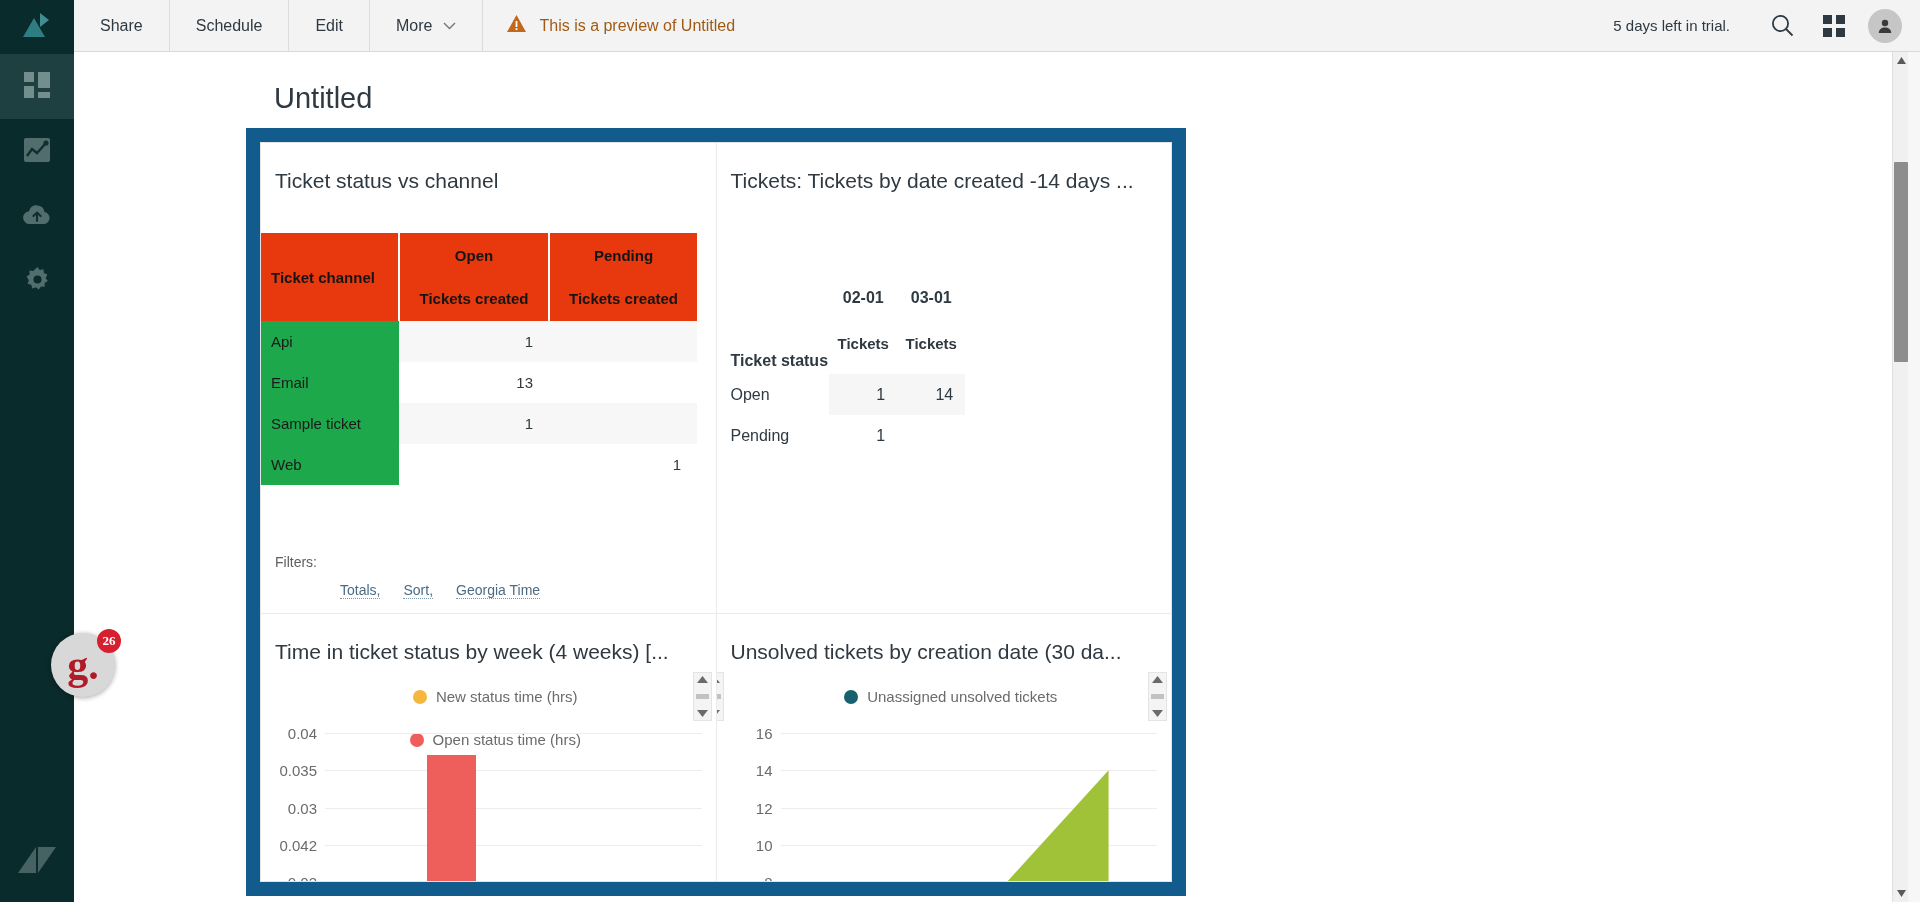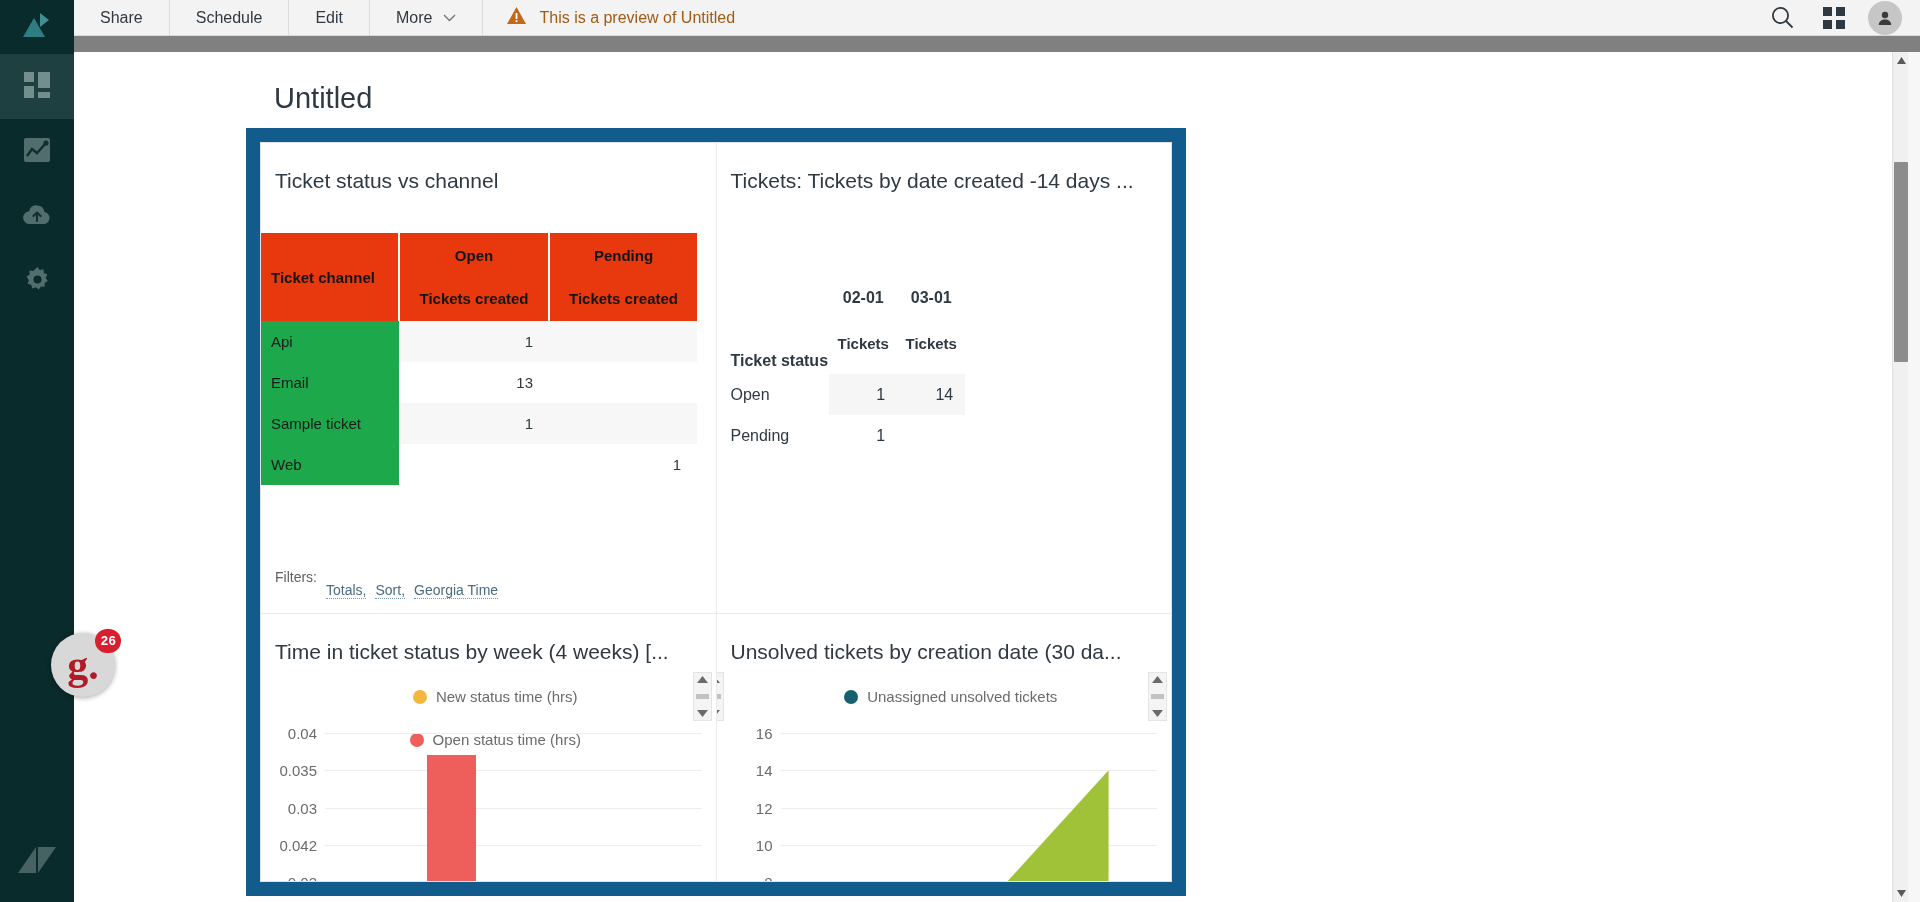--- a/index.html
+++ b/index.html
@@ -44,30 +44,30 @@
     display: flex; align-items: center; justify-content: center;
     font-family: "Liberation Serif", serif;
     font-size: 42px; color: #b01b27; font-weight: 700;
     z-index: 9;
     box-shadow: 0 1px 5px rgba(0,0,0,.35);
   }
   .gbadge-count {
     position: absolute; right: -6px; top: -4px;
     min-width: 24px; height: 24px; border-radius: 12px;
     background: #d6202f; color: #fff;
-    font-family: Liberation Mono, monospace;
+    font-family: Liberation Serif, serif;
     font-size: 13px; font-weight: 700;
     display: flex; align-items: center; justify-content: center;
     padding: 0 5px;
   }
 
   
   .topbar {
     position: absolute; left: 74px; top: 0;
-    width: 1846px; height: 36px;
+    width: 1846px; height: 52px;
     background: #f3f3f3;
     display: flex; align-items: stretch;
     border-bottom: 1px solid #d9d9d9;
     z-index: 4;
   }
   .tb-btn {
     display: flex; align-items: center; justify-content: center;
     padding: 0 26px;
     font-size: 16px; color: #2f3941;
     border-right: 1px solid #dcdcdc;
@@ -188,21 +188,21 @@
   }
   .xt td.val {
     font-size: 15px; color: #2f3941;
     text-align: right; padding-right: 16px;
   }
   .xt tr.alt td.val { background: #f7f7f7; }
 
   .filters {
     position: absolute; left: 14px; bottom: 14px;
     font-size: 14px; color: #5f5f5f;
-    display: flex; gap: 9px; align-items: center;
+    display: flex; gap: 23px; align-items: flex-start;
   }
   .filters a {
     color: #4c6b82; text-decoration: none;
     border-bottom: 1px dotted #7b97ab;
     margin-top: 28px;
   }
 
   
   .pv { margin: 96px 0 0 14px; border-collapse: collapse; }
   .pv .datehdr {
@@ -314,20 +314,23 @@
           <path d="M9.5 0L19 17H0z" fill="#c1681a"></path>
           <rect x="8.6" y="6" width="1.8" height="6" fill="#fff"></rect>
           <rect x="8.6" y="13.2" width="1.8" height="1.8" fill="#fff"></rect>
         </svg>
       </span>
       <span>This is a preview of Untitled</span>
     </div>
 
     <div class="tb-spacer"></div>
 
+    <div class="tb-trial">
+      <span>5 days left in trial.</span>
+    </div>
     <div class="tb-icon">
       <svg width="23" height="23" viewBox="0 0 23 23">
         <circle cx="9.5" cy="9.5" r="7.6" stroke="#2f3941" stroke-width="1.8" fill="none"></circle>
         <line x1="15" y1="15" x2="21.5" y2="21.5" stroke="#2f3941" stroke-width="1.8"></line>
       </svg>
     </div>
     <div class="tb-icon">
       <svg width="22" height="22" viewBox="0 0 22 22">
         <rect x="0" y="0" width="9" height="9" fill="#2f3941"></rect>
         <rect x="13" y="0" width="9" height="9" fill="#2f3941"></rect>

